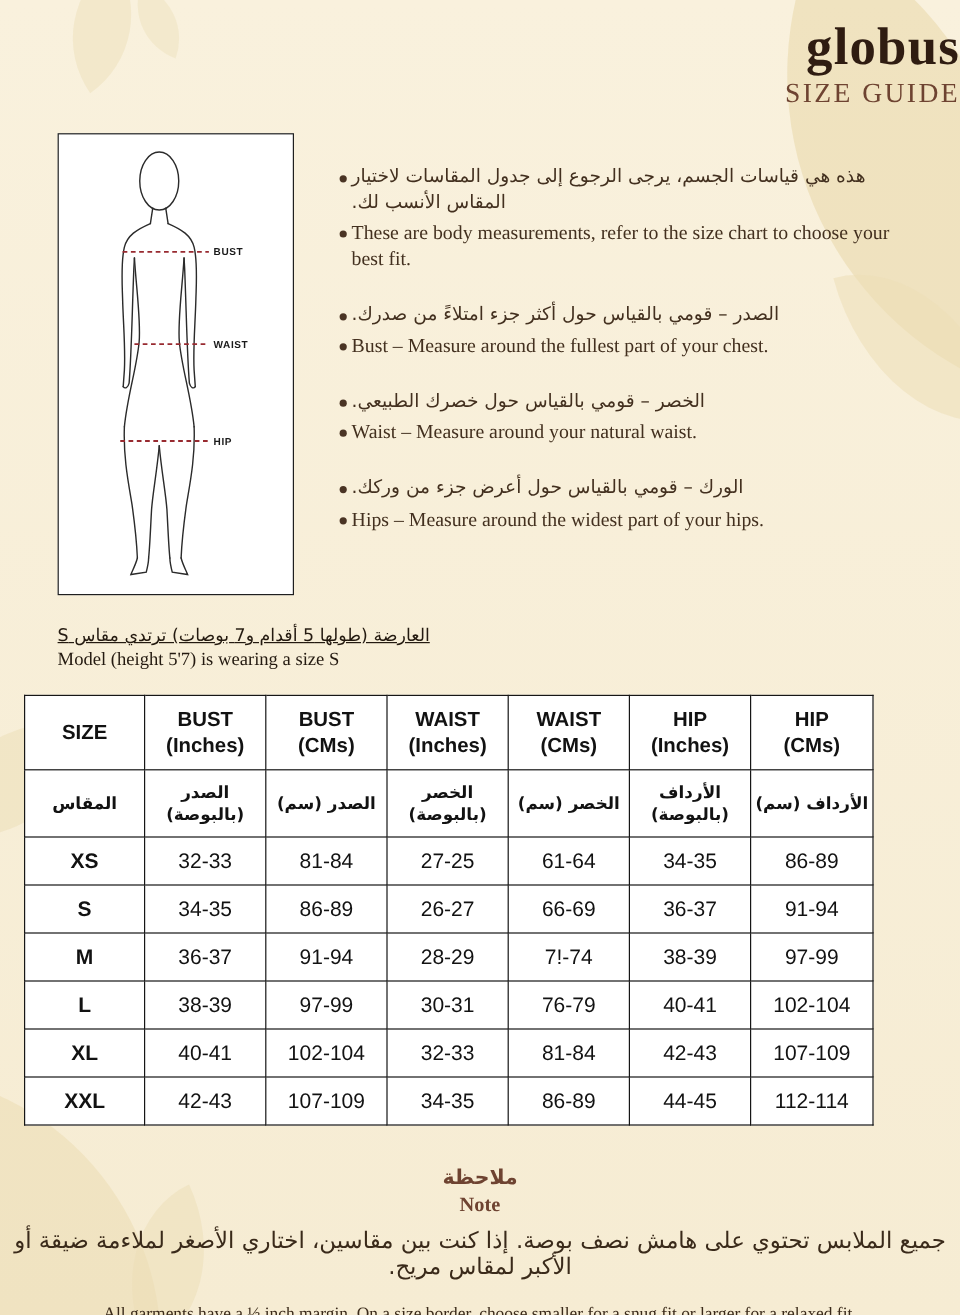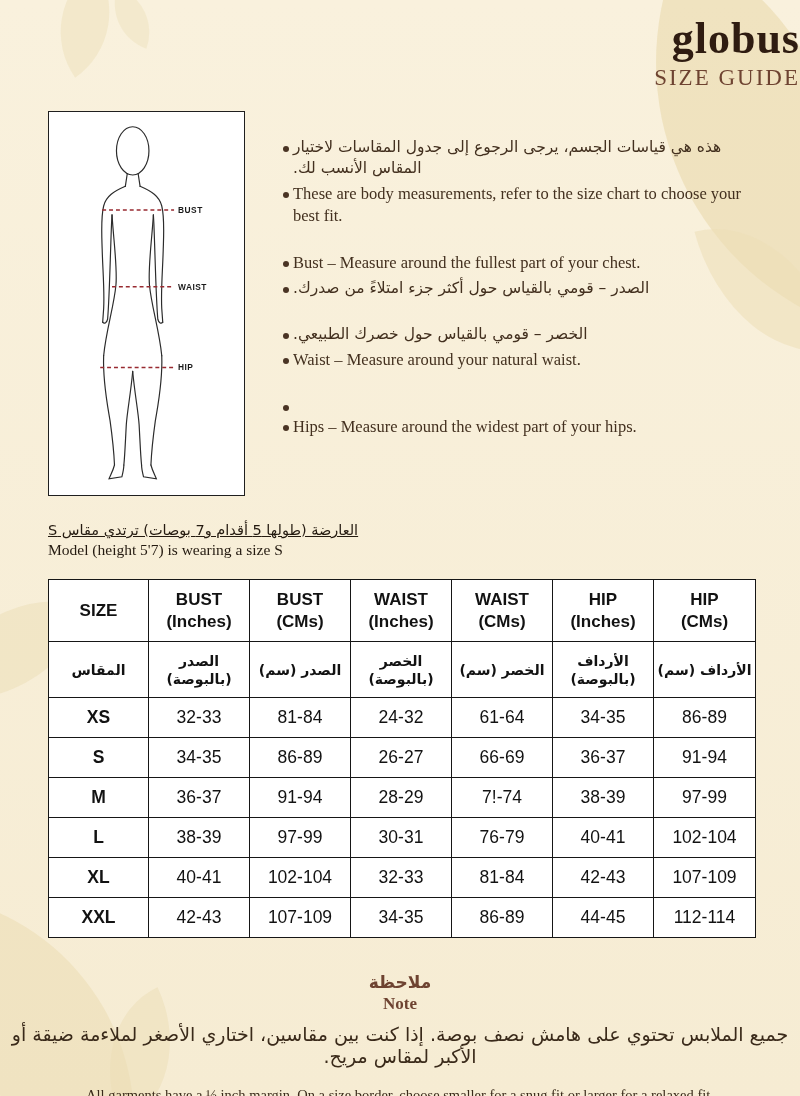--- a/index.html
+++ b/index.html
@@ -37,21 +37,21 @@
   .b-line { display:flex; gap:4px; margin-bottom:5px; }
   .dot { width:6px; height:6px; border-radius:50%; background:#4a3424; margin-top:9px; flex:none; }
   .b-line p { font-size:16.5px; line-height:1.32; color:#43301f; text-align:left; }
   .b-line p.ar { font-family:"DejaVu Sans",sans-serif; font-size:15.5px; }
 
   .model { margin:26px 48px 0 48px; color:#241a10; }
   .model .ar-line { font-family:"DejaVu Sans",sans-serif; font-size:14.5px; text-align:left; margin-bottom:3px;text-decoration:underline; }
   .model .en-line { font-size:15.5px; }
 
   table.size-table {
-    border-collapse:collapse; margin:20px 0 0 48px; background:#ffffff;
+    border-collapse:collapse; margin:20px 0 0 20px; background:#ffffff;
     table-layout:fixed; width:707px;
     font-family:"Liberation Sans","DejaVu Sans",sans-serif;
   }
   .size-table th, .size-table td {
     border:1.5px solid #161616; text-align:center; vertical-align:middle; color:#121212;
   }
   .size-table tr.h-en th { height:62px; font-size:17px; font-weight:700; white-space:pre-line; line-height:1.25; }
   .size-table tr.h-ar th { height:56px; font-size:14px; font-weight:700; white-space:pre-line; line-height:1.3;
                            font-family:"DejaVu Sans",sans-serif; }
   .size-table tr.data td { height:40px; font-size:17.5px; }
@@ -121,40 +121,41 @@
           <p class="ar" dir="rtl">هذه هي قياسات الجسم، يرجى الرجوع إلى جدول المقاسات لاختيار المقاس الأنسب لك.</p>
           </div>
         <div class="b-line">
             <span class="dot"></span>
           <p>These are body measurements, refer to the size chart to choose your best fit.</p>
           </div>
       </div>
       <div class="group">
         <div class="b-line">
             <span class="dot"></span>
+          <p class="ar" dir="rtl">الصدر – قومي بالقياس حول أكثر جزء امتلاءً من صدرك.</p>
+          </div>
+        <div class="b-line">
+            <span class="dot"></span>
           <p>Bust – Measure around the fullest part of your chest.</p>
           </div>
-        <div class="b-line">
-            <span class="dot"></span>
-          <p class="ar" dir="rtl">الصدر – قومي بالقياس حول أكثر جزء امتلاءً من صدرك.</p>
-          </div>
       </div>
       <div class="group">
         <div class="b-line">
             <span class="dot"></span>
           <p class="ar" dir="rtl">الخصر – قومي بالقياس حول خصرك الطبيعي.</p>
           </div>
         <div class="b-line">
             <span class="dot"></span>
           <p>Waist – Measure around your natural waist.</p>
           </div>
       </div>
       <div class="group">
         <div class="b-line">
             <span class="dot"></span>
+          <p class="ar" dir="rtl">الورك – قومي بالقياس حول أعرض جزء من وركك.</p>
           </div>
         <div class="b-line">
             <span class="dot"></span>
           <p>Hips – Measure around the widest part of your hips.</p>
           </div>
       </div>
     </div>
   </div>
 
   <div class="model">
@@ -197,21 +198,21 @@
 (بالبوصة)</th>
       <th dir="rtl">الخصر (سم)</th>
       <th dir="rtl">الأرداف
 (بالبوصة)</th>
       <th dir="rtl">الأرداف (سم)</th>
     </tr>
     <tr class="data">
       <td class="size">XS</td>
       <td>32-33</td>
       <td>81-84</td>
-      <td>24-32</td>
+      <td>27-25</td>
       <td>61-64</td>
       <td>34-35</td>
       <td>86-89</td>
     </tr>
     <tr class="data">
       <td class="size">S</td>
       <td>34-35</td>
       <td>86-89</td>
       <td>26-27</td>
       <td>66-69</td>

